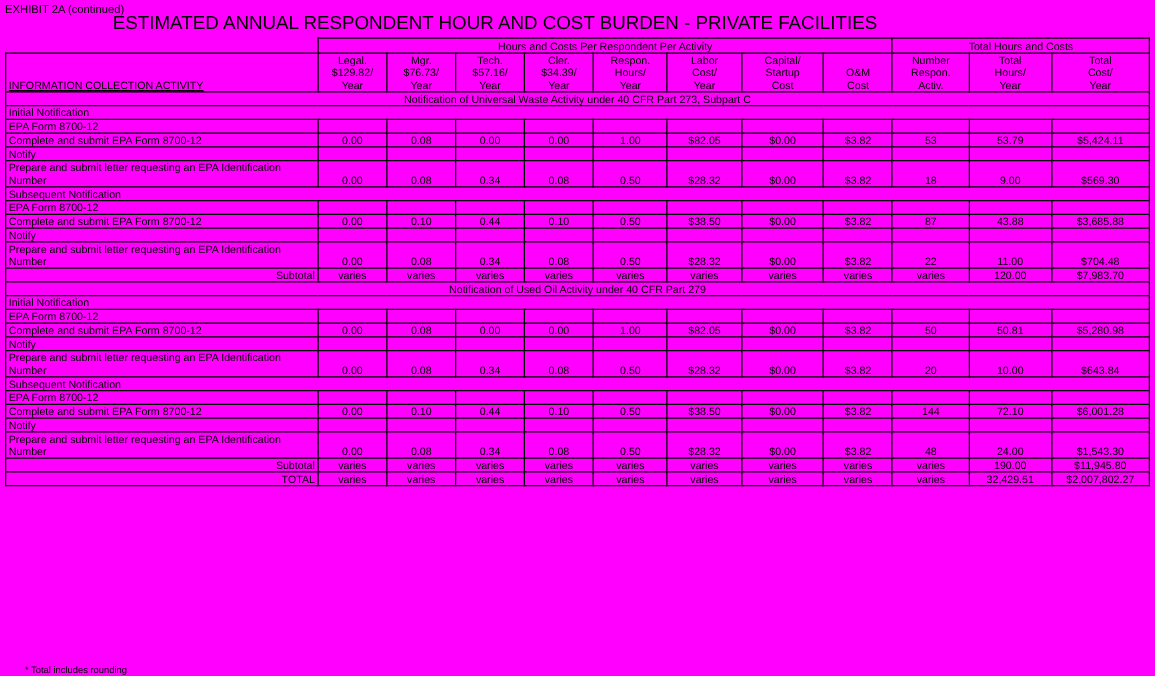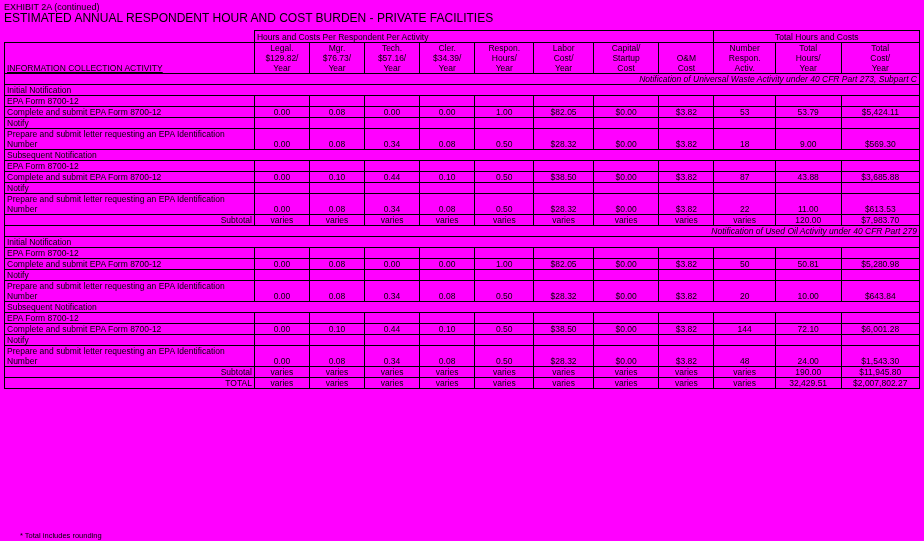--- a/index.html
+++ b/index.html
@@ -10,53 +10,52 @@
     font-size:9px;
     color:#000;
     overflow:hidden;
   }
   .page{position:relative;width:788px;height:541px;border-radius:20px;}
 
   .hdr{padding:2px 0 0 4px;}
   .hdr div{white-space:nowrap;letter-spacing:0px;line-height:11px;}
   .hdr .l1{font-size:9px;}
   .hdr .l2{font-size:9px;}
-  .hdr .l3{font-size:12px;}
+  .hdr .l3{font-size:15px;text-align:center;}
 
   table.main{
     border-collapse:collapse;
     width:916px;
     margin:6px 4px 0 4px;
     table-layout:fixed;
   }
   table.main td, table.main th{
     border:1px solid #000;
     padding:0 2px;
     vertical-align:bottom;
     font-size:8.5px;
     font-weight:normal;
     line-height:10px;
     background:#ff00ff;
   }
   .nobord{border:0 !important;background:#ff00ff;}
 
-  .grp-hours{text-align:left;border-bottom:1px solid #000;border-left:1px solid #000;border-right:1px solid #000;border-top:0;font-size:8.5px;}
+  .grp-hours{text-align:center;border-bottom:1px solid #000;border-left:1px solid #000;border-right:1px solid #000;border-top:0;font-size:8.5px;}
   .grp-total{text-align:center;border-bottom:1px solid #000;border-left:1px solid #000;border-right:1px solid #000;border-top:0;font-size:8.5px;}
 
   .colhead{text-align:center;font-size:8.5px;line-height:9.5px;}
   .colhead .ln{display:block;}
   .ica-head{text-align:left;vertical-align:bottom;font-size:8.5px;text-decoration:underline;}
 
   .section{
     font-weight:bold;
     font-size:9.5px;
     background:#d9d9d9;
-    text-align:right;
+    text-align:center;
     padding:1px 3px;
-    font-style:italic;
   }
   .subsection{
     font-weight:bold;
     font-size:8.5px;
     text-align:left;
     padding:0 3px;
     margin-left:36px;
   }
   .actcell{
     text-align:left;
@@ -275,21 +274,21 @@
       <td class="num">0.00</td>
       <td class="num">0.08</td>
       <td class="num">0.34</td>
       <td class="num">0.08</td>
       <td class="num">0.50</td>
       <td class="num">$28.32</td>
       <td class="num">$0.00</td>
       <td class="num">$3.82</td>
       <td class="num">22</td>
       <td class="num">11.00</td>
-      <td class="num">$613.53</td>
+      <td class="num">$704.48</td>
     </tr>
     <tr>
       <td class="subtotal-lbl">Subtotal</td>
       <td class="num">varies</td>
       <td class="num">varies</td>
       <td class="num">varies</td>
       <td class="num">varies</td>
       <td class="num">varies</td>
       <td class="num">varies</td>
       <td class="num">varies</td>

